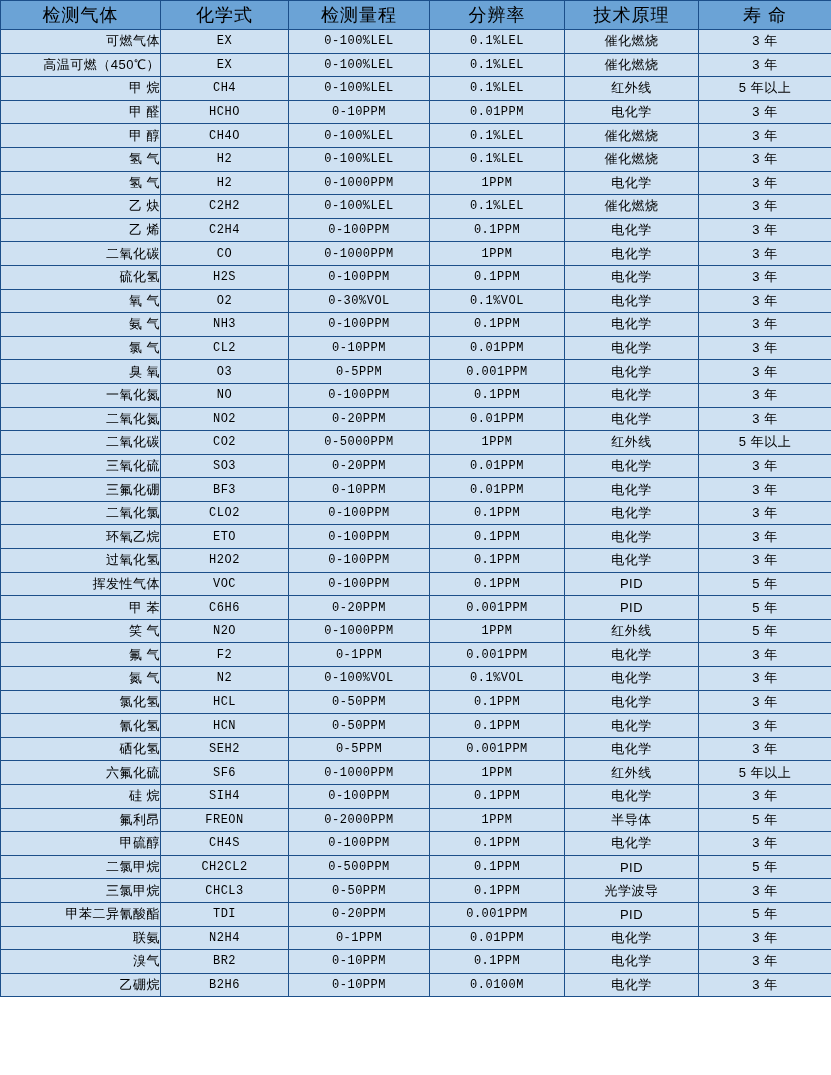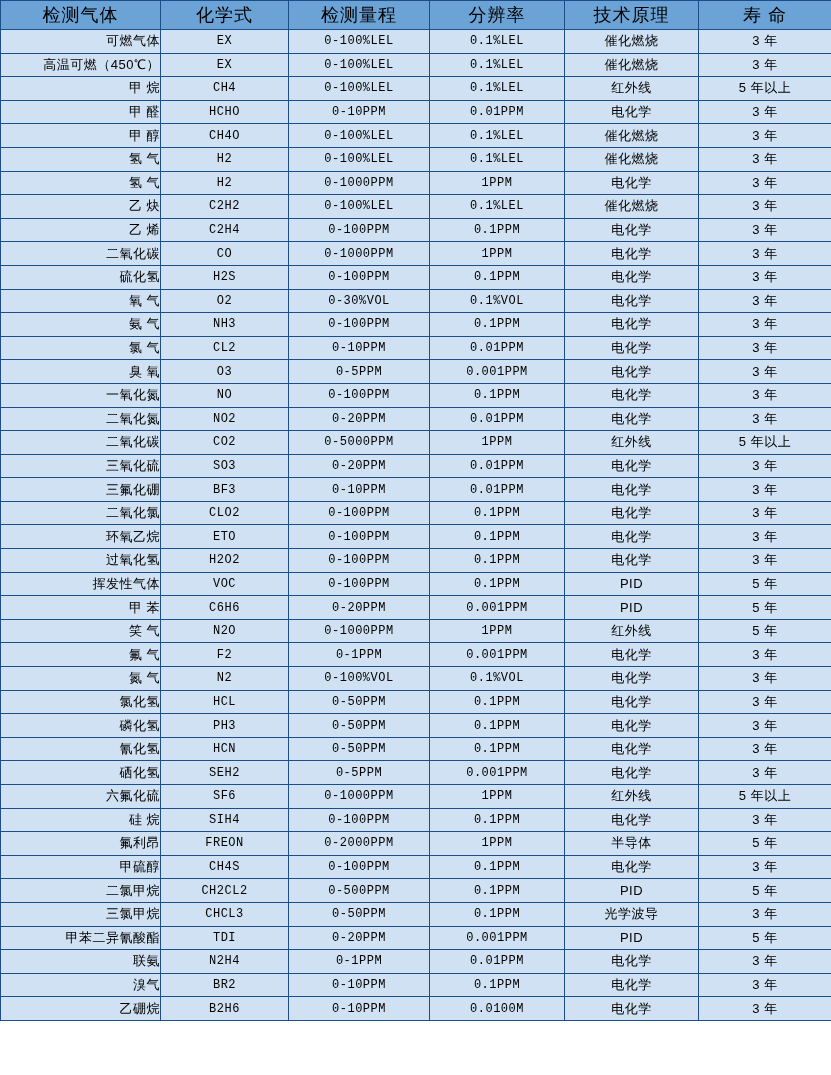--- a/index.html
+++ b/index.html
@@ -314,28 +314,20 @@
       </tr>
       <tr>
         <td class="col-name">氯化氢</td>
         <td class="col-formula">HCL</td>
         <td class="col-range">0-50PPM</td>
         <td class="col-res">0.1PPM</td>
         <td class="col-tech">电化学</td>
         <td class="col-life">3 年</td>
       </tr>
       <tr>
-        <td class="col-name">磷化氢</td>
-        <td class="col-formula">PH3</td>
-        <td class="col-range">0-50PPM</td>
-        <td class="col-res">0.1PPM</td>
-        <td class="col-tech">电化学</td>
-        <td class="col-life">3 年</td>
-      </tr>
-      <tr>
         <td class="col-name">氰化氢</td>
         <td class="col-formula">HCN</td>
         <td class="col-range">0-50PPM</td>
         <td class="col-res">0.1PPM</td>
         <td class="col-tech">电化学</td>
         <td class="col-life">3 年</td>
       </tr>
       <tr>
         <td class="col-name">硒化氢</td>
         <td class="col-formula">SEH2</td>

